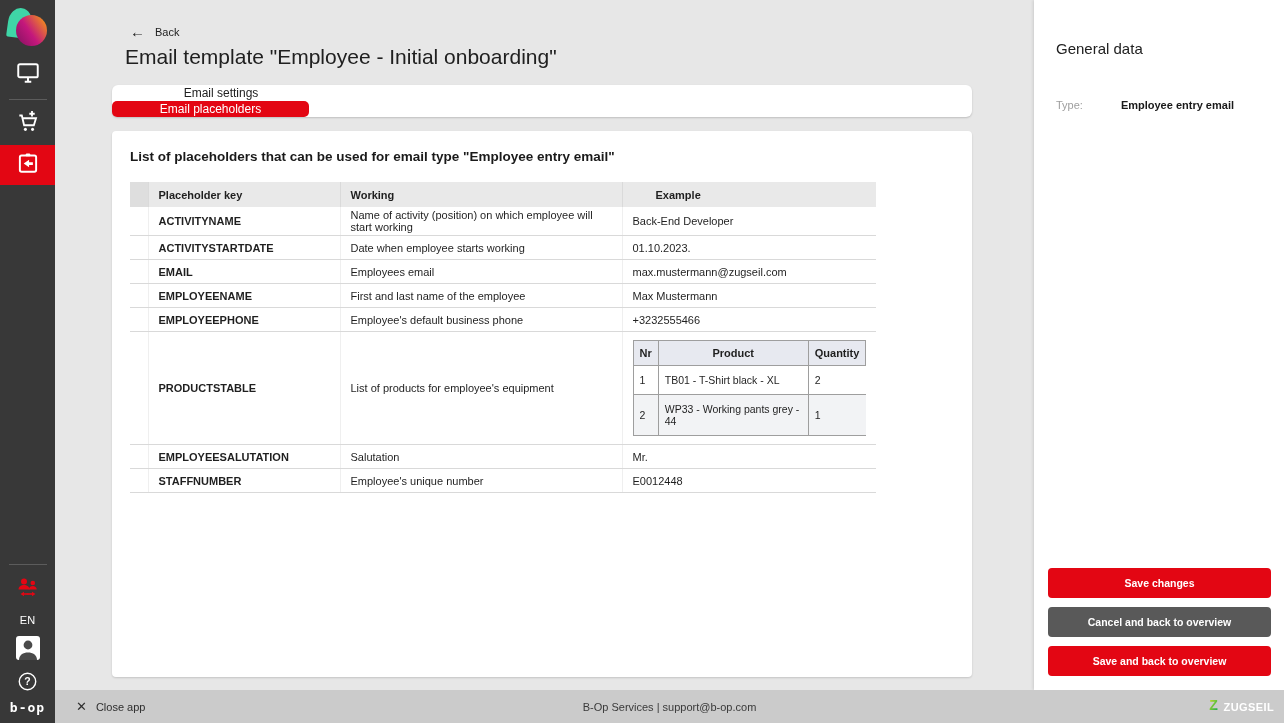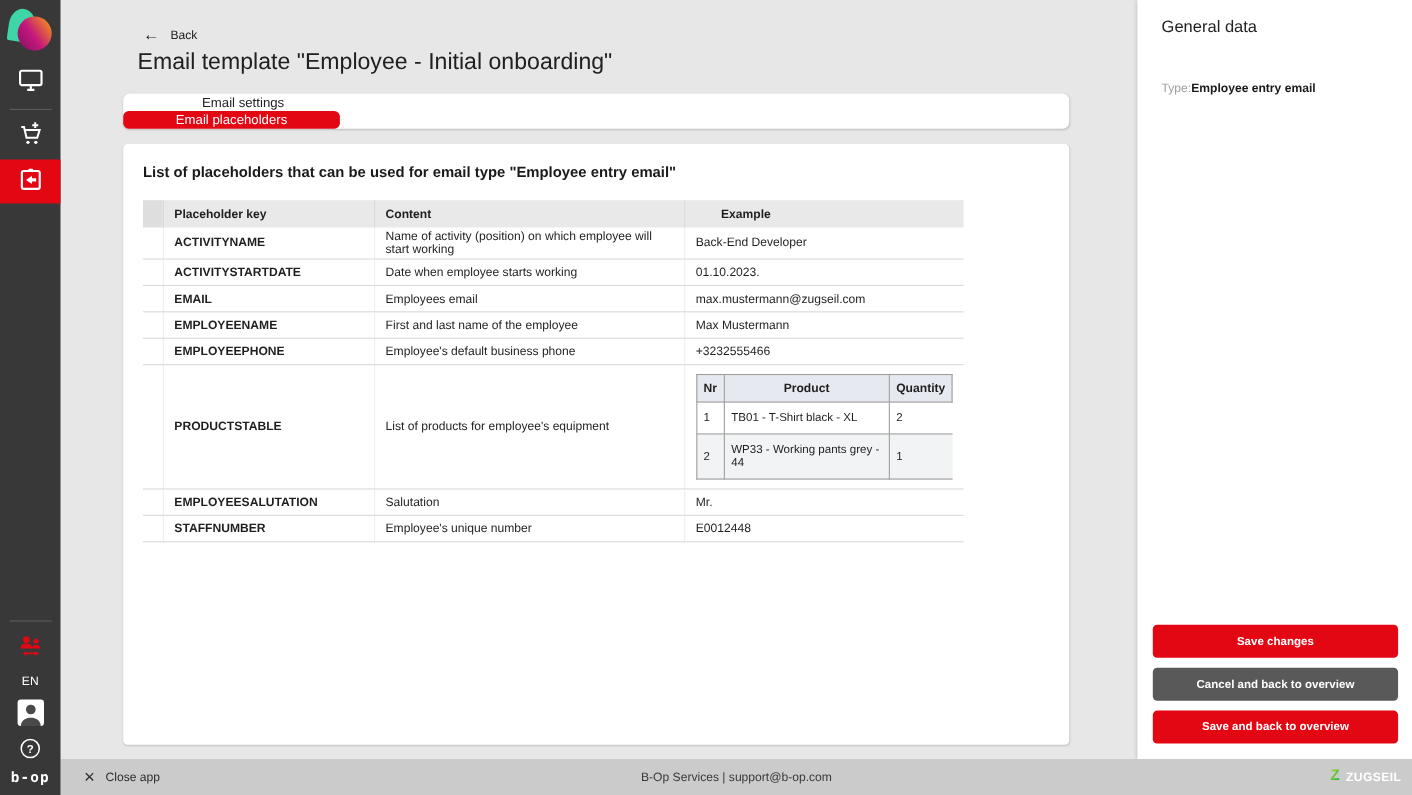--- a/index.html
+++ b/index.html
@@ -64,22 +64,22 @@
   table.mini th.center { text-align:center; }
   table.mini td { border:1px solid #9e9e9e; padding:2px 6px; background:#fff; }
   table.mini tr.alt td { background:#f2f3f5; }
   table.mini .w-nr { width:20px; }
   table.mini .w-prod { min-width:150px; }
   table.mini .w-qty { width:48px; }
 
   
   .rightpanel { position:absolute; right:0; top:0; width:250px; height:690px; background:#fff;
                 box-shadow:-1px 0 3px rgba(0,0,0,.12); z-index:4; }
-  .rp-title { font-size:15px; color:#212121; font-weight:400; padding:16px 22px 0; }
-  .rp-row { display:flex; align-items:center; padding:0 50px 0 22px; margin-top:42px; }
+  .rp-title { font-size:15px; color:#212121; font-weight:400; padding:40px 22px 0; }
+  .rp-row { display:flex; justify-content:space-between; align-items:center; padding:0 50px 0 22px; margin-top:42px; }
   .rp-label { font-size:11px; color:#9e9e9e; }
   .rp-value { font-size:11px; font-weight:bold; color:#1a1a1a; }
   .rp-buttons { position:absolute; left:14px; right:13px; bottom:14px; display:flex;
                 flex-direction:column; gap:9px; }
   .btn { height:30px; border:none; border-radius:4px; color:#fff; font-size:10.5px; font-weight:bold;
          font-family:"Liberation Sans", sans-serif; cursor:pointer; }
   .btn.red { background:#e30613; }
   .btn.gray { background:#595959; }
 
   
@@ -177,21 +177,21 @@
     </div>
 
     <div class="card">
       <h2 class="card-heading">List of placeholders that can be used for email type "Employee entry email"</h2>
 
       <table class="ph">
         <thead>
           <tr>
             <th class="lead"></th>
             <th class="c-key">Placeholder key</th>
-            <th class="c-content">Content</th>
+            <th class="c-content">Working</th>
             <th class="c-example">Example</th>
           </tr>
         </thead>
         <tbody>
           <tr>
             <td class="lead"></td>
             <td class="key">ACTIVITYNAME</td>
             <td>Name of activity (position) on which employee will start working</td>
             <td>Back-End Developer</td>
           </tr>

